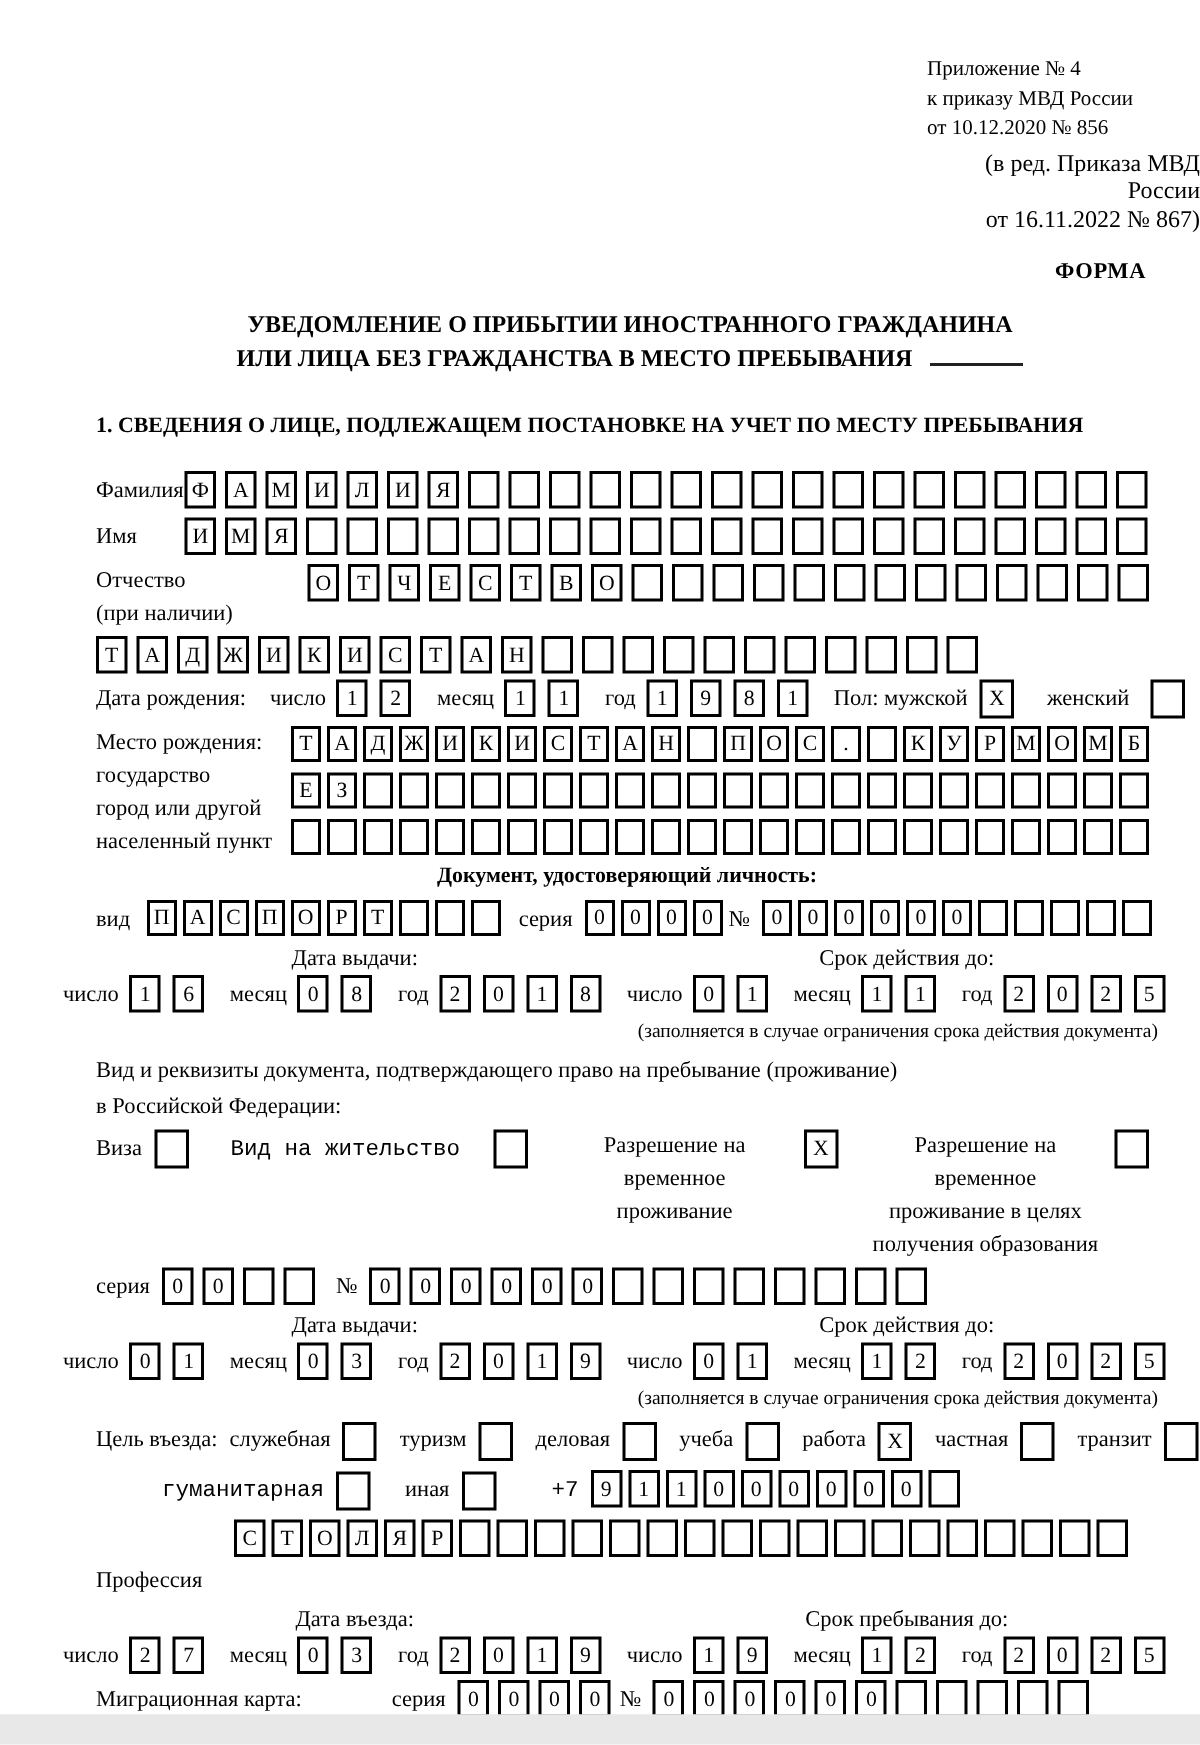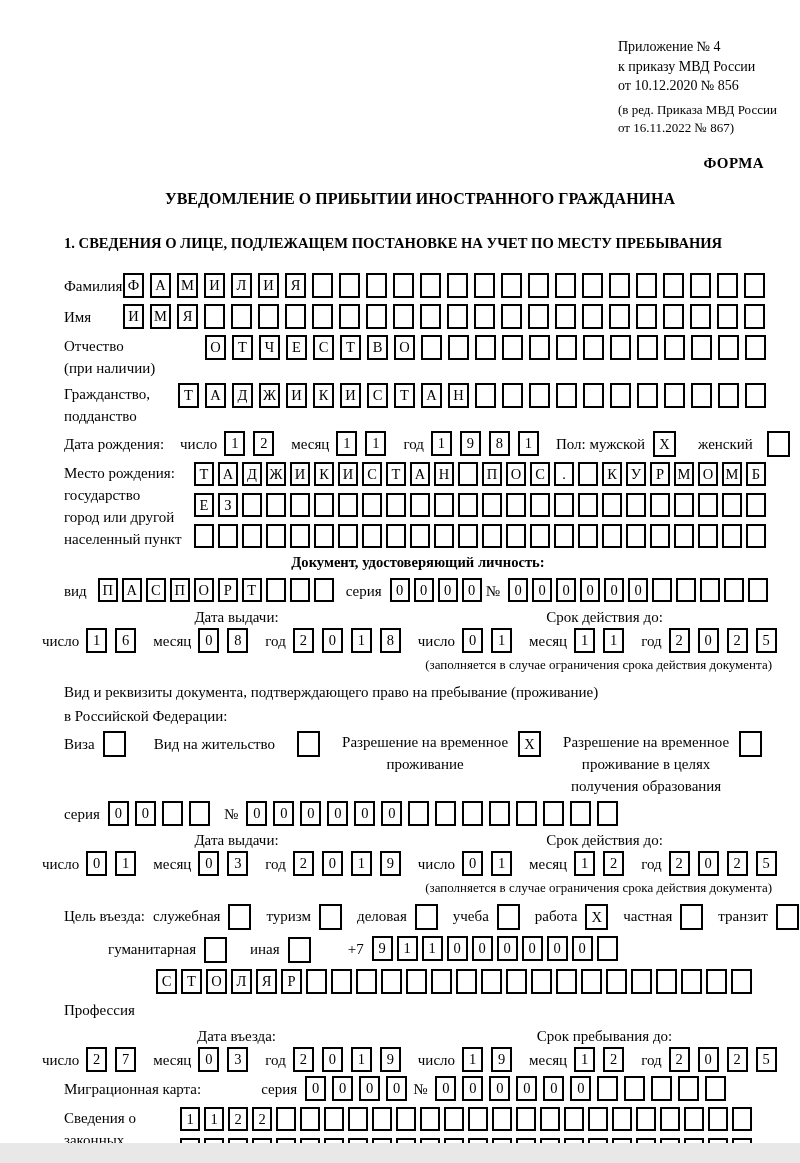--- a/index.html
+++ b/index.html
@@ -3,21 +3,21 @@
 <meta charset="utf-8">
 <style>
   * { margin:0; padding:0; box-sizing:border-box; }
   html,body { background:#e8e8e8; }
   .page {
     width:800px; height:1143px; margin:0 auto; background:#ffffff; color:#000;
     font-family:"Liberation Serif","DejaVu Serif",serif; overflow:hidden; position:relative;
   }
   
   .appendix { padding-top:37px; margin-left:618px; font-size:14px; line-height:19.5px; }
-  .appendix .small { font-size:13px; line-height:18.5px; }
+  .appendix .small { font-size:16px; line-height:18.5px;text-align:right; }
   .appendix .gap { height:5px; }
   .forma { margin:17px 36px 0 0; text-align:right; font-weight:700; font-size:15px; letter-spacing:.4px;padding-left:36px; }
   
   .title { margin-top:15px; text-align:center; font-weight:700; font-size:16px; line-height:23px;padding-left:40px; }
   .blank { display:inline-block; width:62px; height:3px; border-bottom:2.5px solid #222; margin-left:12px; }
   .section-title { margin:25px 0 0 64px; font-weight:700; font-size:14.6px; }
   
   .fbody { margin:21px 28px 0 64px; font-size:15px; }
   .row { display:flex; align-items:flex-start; margin-bottom:4px; }
   .lbl { line-height:27px; white-space:nowrap; }
@@ -40,21 +40,21 @@
   .daterow { display:flex; justify-content:space-between; margin:0 6px 2px -22px; }
   .note { font-size:13px; text-align:right; margin:0 0 7px 0; }
   .center-bold { text-align:center; font-weight:700; font-size:14.6px; margin:3px 0 7px 0; }
   .intro { line-height:24px; margin-bottom:3px; }
   
   .optcol { text-align:center; line-height:22px; margin:0 10px 0 16px; }
   .opt { display:flex; align-items:flex-end; margin-right:9px; }
   .opt .lbl { margin-right:8px; }
   .w59 { width:59px; } .w141 { width:141px; } .w114 { width:114px; }
   .w130 { width:130px; } .w44 { width:44px; } .w92 { width:92px;margin-top:28px; } .w116 { width:116px; }
-  .ml8 { margin-left:8px; } .ml14 { margin-left:14px; } .ml22 { margin-left:22px; }
+  .ml8 { margin-left:8px; } .ml14 { margin-left:14px; } .ml22 { margin-left:22px;font-family:Liberation Mono, monospace; }
   .mr8 { margin-right:8px; }
   .purpose-row { margin-bottom:6px; }
   .phone-row { margin-bottom:6px; }
 </style>
 </head>
 <body>
 
 <div class="page">
 
   <div class="appendix">
@@ -63,20 +63,23 @@
     <div>от 10.12.2020 № 856</div>
     <div class="gap"></div>
     <div class="small">(в ред. Приказа МВД России</div>
     <div class="small">от 16.11.2022 № 867)</div>
   </div>
 
   <div class="forma">ФОРМА</div>
 
   <div class="title">
     <div>УВЕДОМЛЕНИЕ О ПРИБЫТИИ ИНОСТРАННОГО ГРАЖДАНИНА</div>
+    <div>
+      <span>ИЛИ ЛИЦА БЕЗ ГРАЖДАНСТВА В МЕСТО ПРЕБЫВАНИЯ</span><span class="blank"></span>
+    </div>
   </div>
 
   <div class="section-title">1. СВЕДЕНИЯ О ЛИЦЕ, ПОДЛЕЖАЩЕМ ПОСТАНОВКЕ НА УЧЕТ ПО МЕСТУ ПРЕБЫВАНИЯ</div>
 
   <div class="fbody">
 
     <div class="row">
       <span class="lbl w59">Фамилия</span>
       <div class="cells">
           <div class="cell">Ф</div>
@@ -160,24 +163,20 @@
           <div class="cell"></div>
           <div class="cell"></div>
           <div class="cell"></div>
           <div class="cell"></div>
           <div class="cell"></div>
           <div class="cell"></div>
         </div>
     </div>
 
     <div class="row">
-      <div class="lblblock w114">
-        <div>Гражданство,</div>
-        <div>подданство</div>
-      </div>
       <div class="cells">
           <div class="cell">Т</div>
           <div class="cell">А</div>
           <div class="cell">Д</div>
           <div class="cell">Ж</div>
           <div class="cell">И</div>
           <div class="cell">К</div>
           <div class="cell">И</div>
           <div class="cell">С</div>
           <div class="cell">Т</div>

